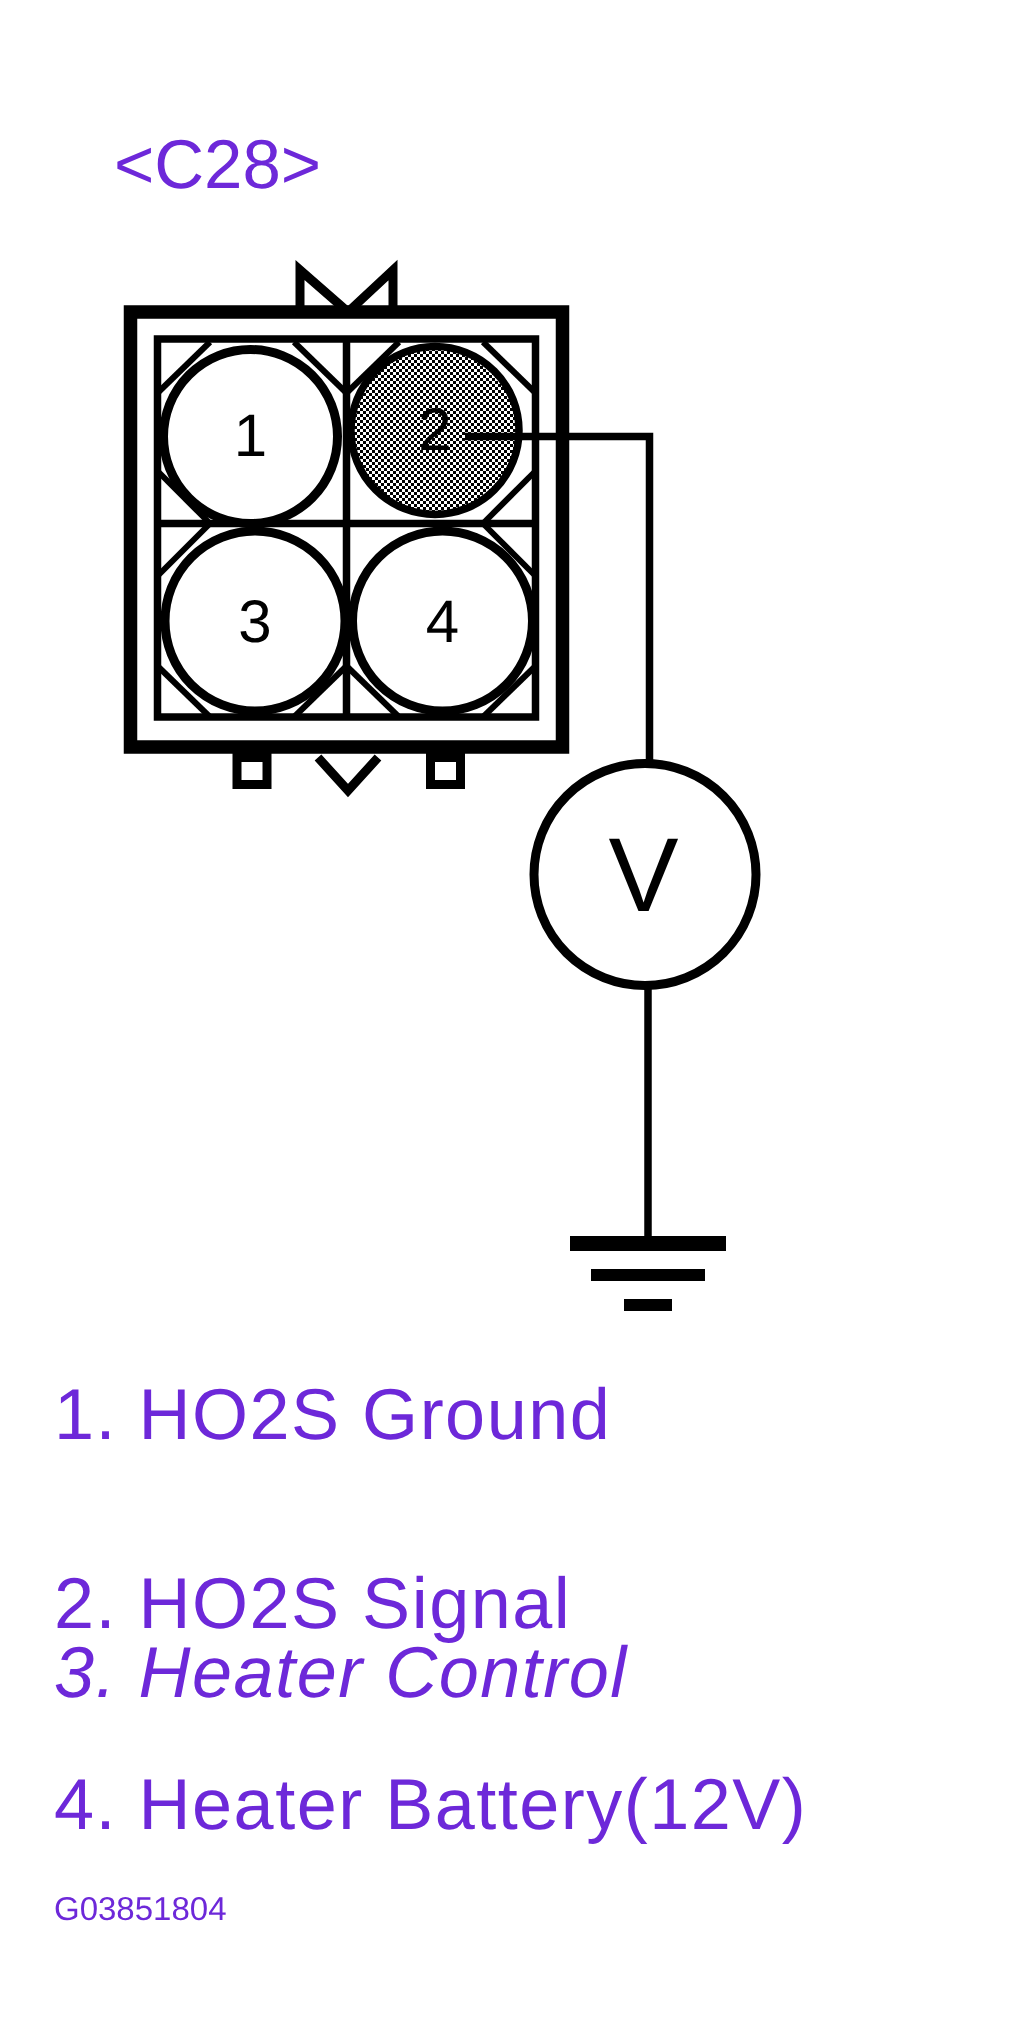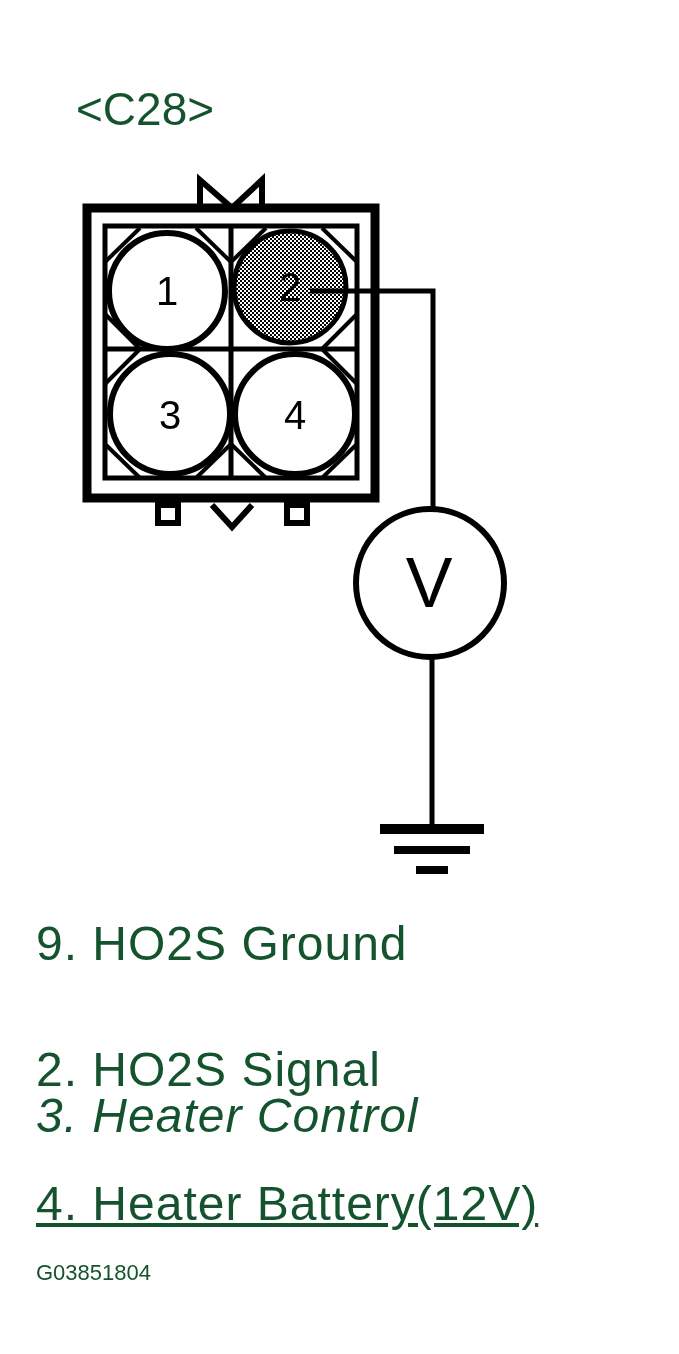--- a/index.html
+++ b/index.html
@@ -1,19 +1,19 @@
 <!DOCTYPE html>
 <html><head>
 <meta charset="utf-8">
 <style>
   html, body { margin: 0; padding: 0; background: #ffffff; }
   body { width: 679px; height: 1354px; position: relative; overflow: hidden;
          font-family: "Liberation Sans", sans-serif; color: #000; }
   svg { position: absolute; left: 0; top: 0; }
-  .lbl { position: absolute; white-space: nowrap; line-height: 1; color: #14532d; }
+  .lbl { position: absolute; white-space: nowrap; line-height: 1; color: #6d28d9; }
   .title { left: 76px; top: 86px; font-size: 46px; }
   .pin { position: absolute; font-size: 40px; line-height: 1; width: 60px; text-align: center; }
   .legend { left: 36px; font-size: 48px; letter-spacing: 1px; }
   .figid { left: 36px; top: 1262px; font-size: 22px; }
   .vlabel { position: absolute; left: 399px; top: 548px; font-size: 70px; width: 60px; text-align: center; line-height: 1; }
 </style>
 </head>
 <body>
 
 <svg width="679" height="1354" viewBox="0 0 679 1354">
@@ -76,18 +76,18 @@
 
 <div class="lbl title">&lt;C28&gt;</div>
 
 <div class="pin" style="left:137px; top:271px;">1</div>
 <div class="pin" style="left:260px; top:267px;">2</div>
 <div class="pin" style="left:140px; top:395px;">3</div>
 <div class="pin" style="left:265px; top:395px;">4</div>
 
 <div class="vlabel">V</div>
 
-<div class="lbl legend" style="top:920px;">9. HO2S Ground</div>
+<div class="lbl legend" style="top:920px;">1. HO2S Ground</div>
 <div class="lbl legend" style="top:1046px;">2. HO2S Signal</div>
 <div class="lbl legend" style="top:1092px;font-style:italic;">3. Heater Control</div>
-<div class="lbl legend" style="top:1180px;text-decoration:underline;">4. Heater Battery(12V)</div>
+<div class="lbl legend" style="top:1180px;">4. Heater Battery(12V)</div>
 
 <div class="lbl figid">G03851804</div>
 
 </body></html>

